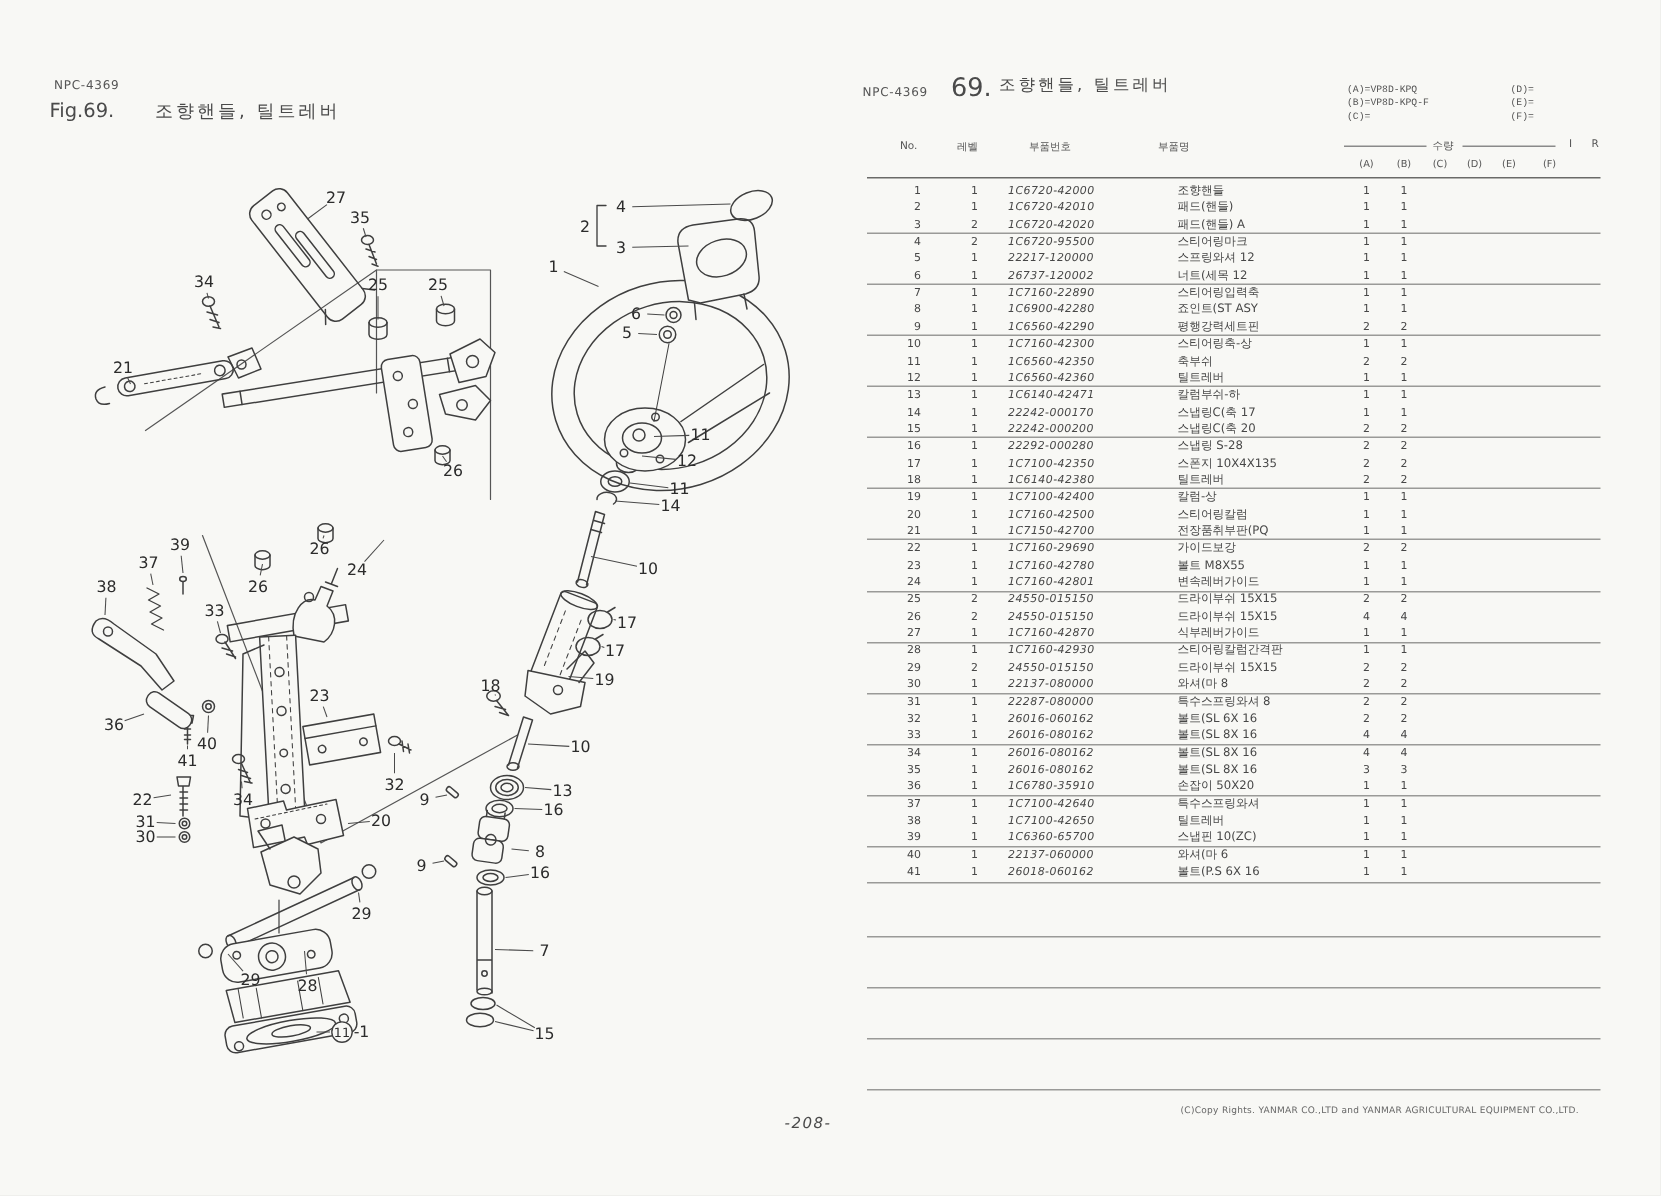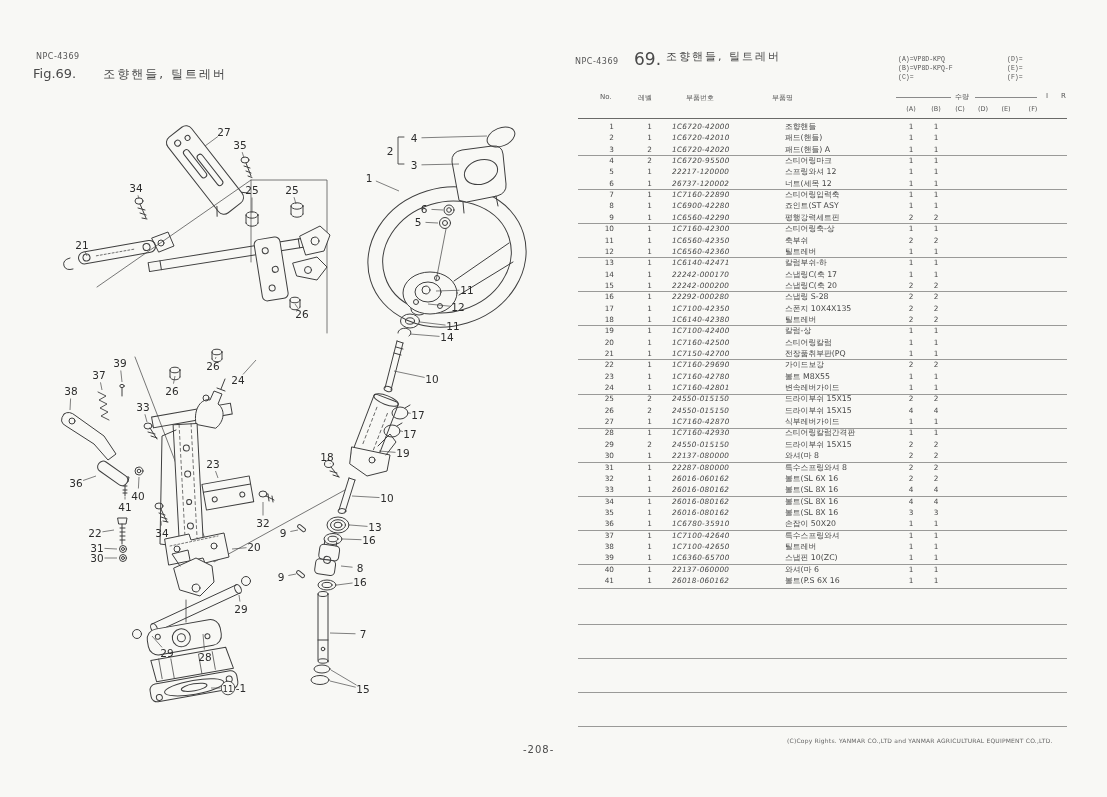--- a/index.html
+++ b/index.html
@@ -820,16 +820,16 @@
       <div class="hline" style="top: 495.6px;"></div>
       <div class="hline" style="top: 529.7px;"></div>
       <div class="hline" style="top: 563.7px;"></div>
       <div class="hline" style="top: 588px;"></div>
       <div class="hline" style="top: 624px;"></div>
       <div class="hline" style="top: 658px;"></div>
       <div class="hline" style="top: 692px;"></div>
       <div class="hline" style="top: 726px;"></div>
     </div>
 
-  <div class="abs pagenum" style="left:523px;top:744px;">-208-</div>
+  <div class="abs pagenum" style="left:523px;top:744px;font-style:italic;">-208-</div>
   <div class="abs copyright" style="left:787px;top:737px;">(C)Copy Rights. YANMAR CO.,LTD and YANMAR AGRICULTURAL EQUIPMENT CO.,LTD.</div>
 
 </div>
 
 </body></html>

